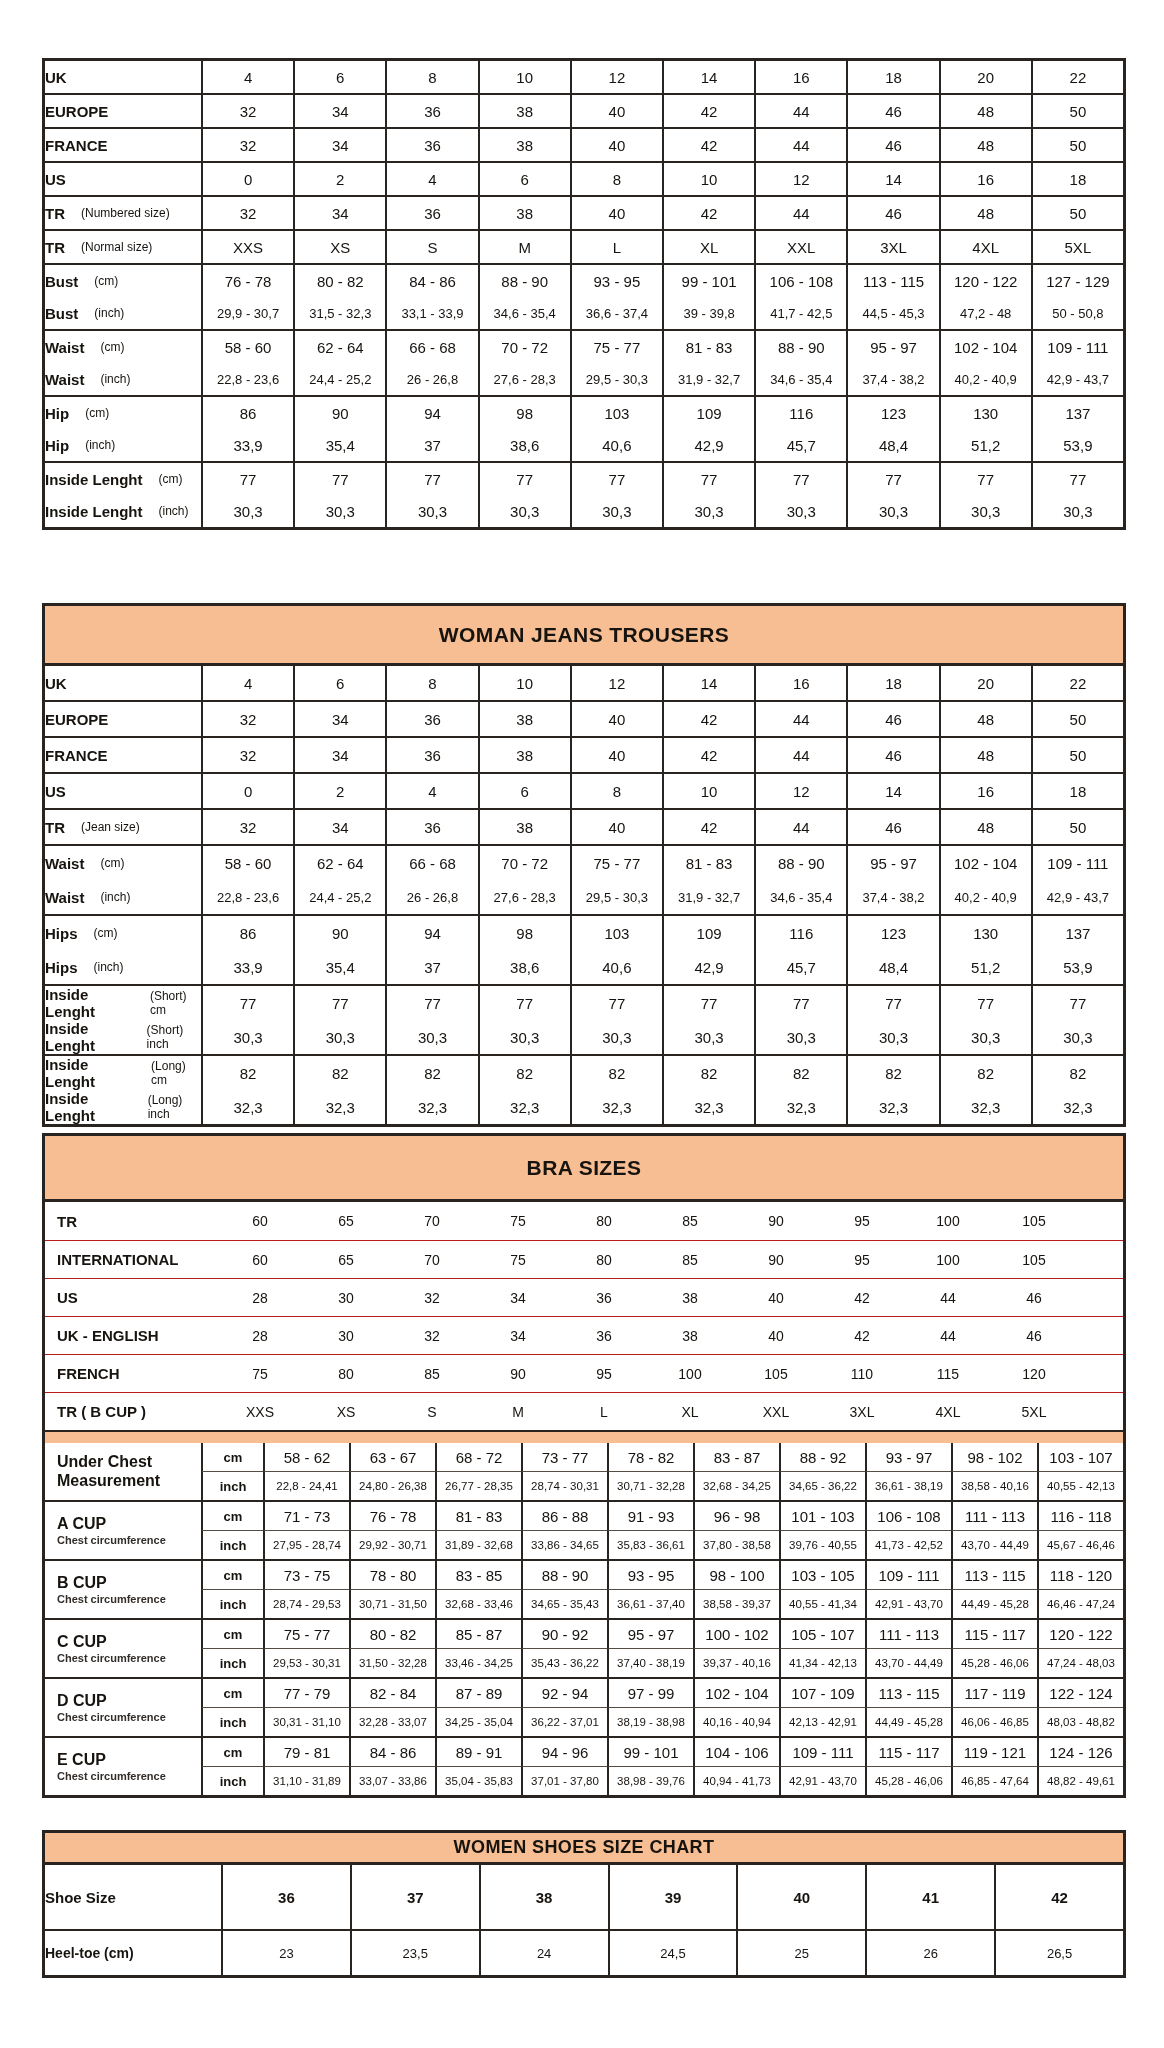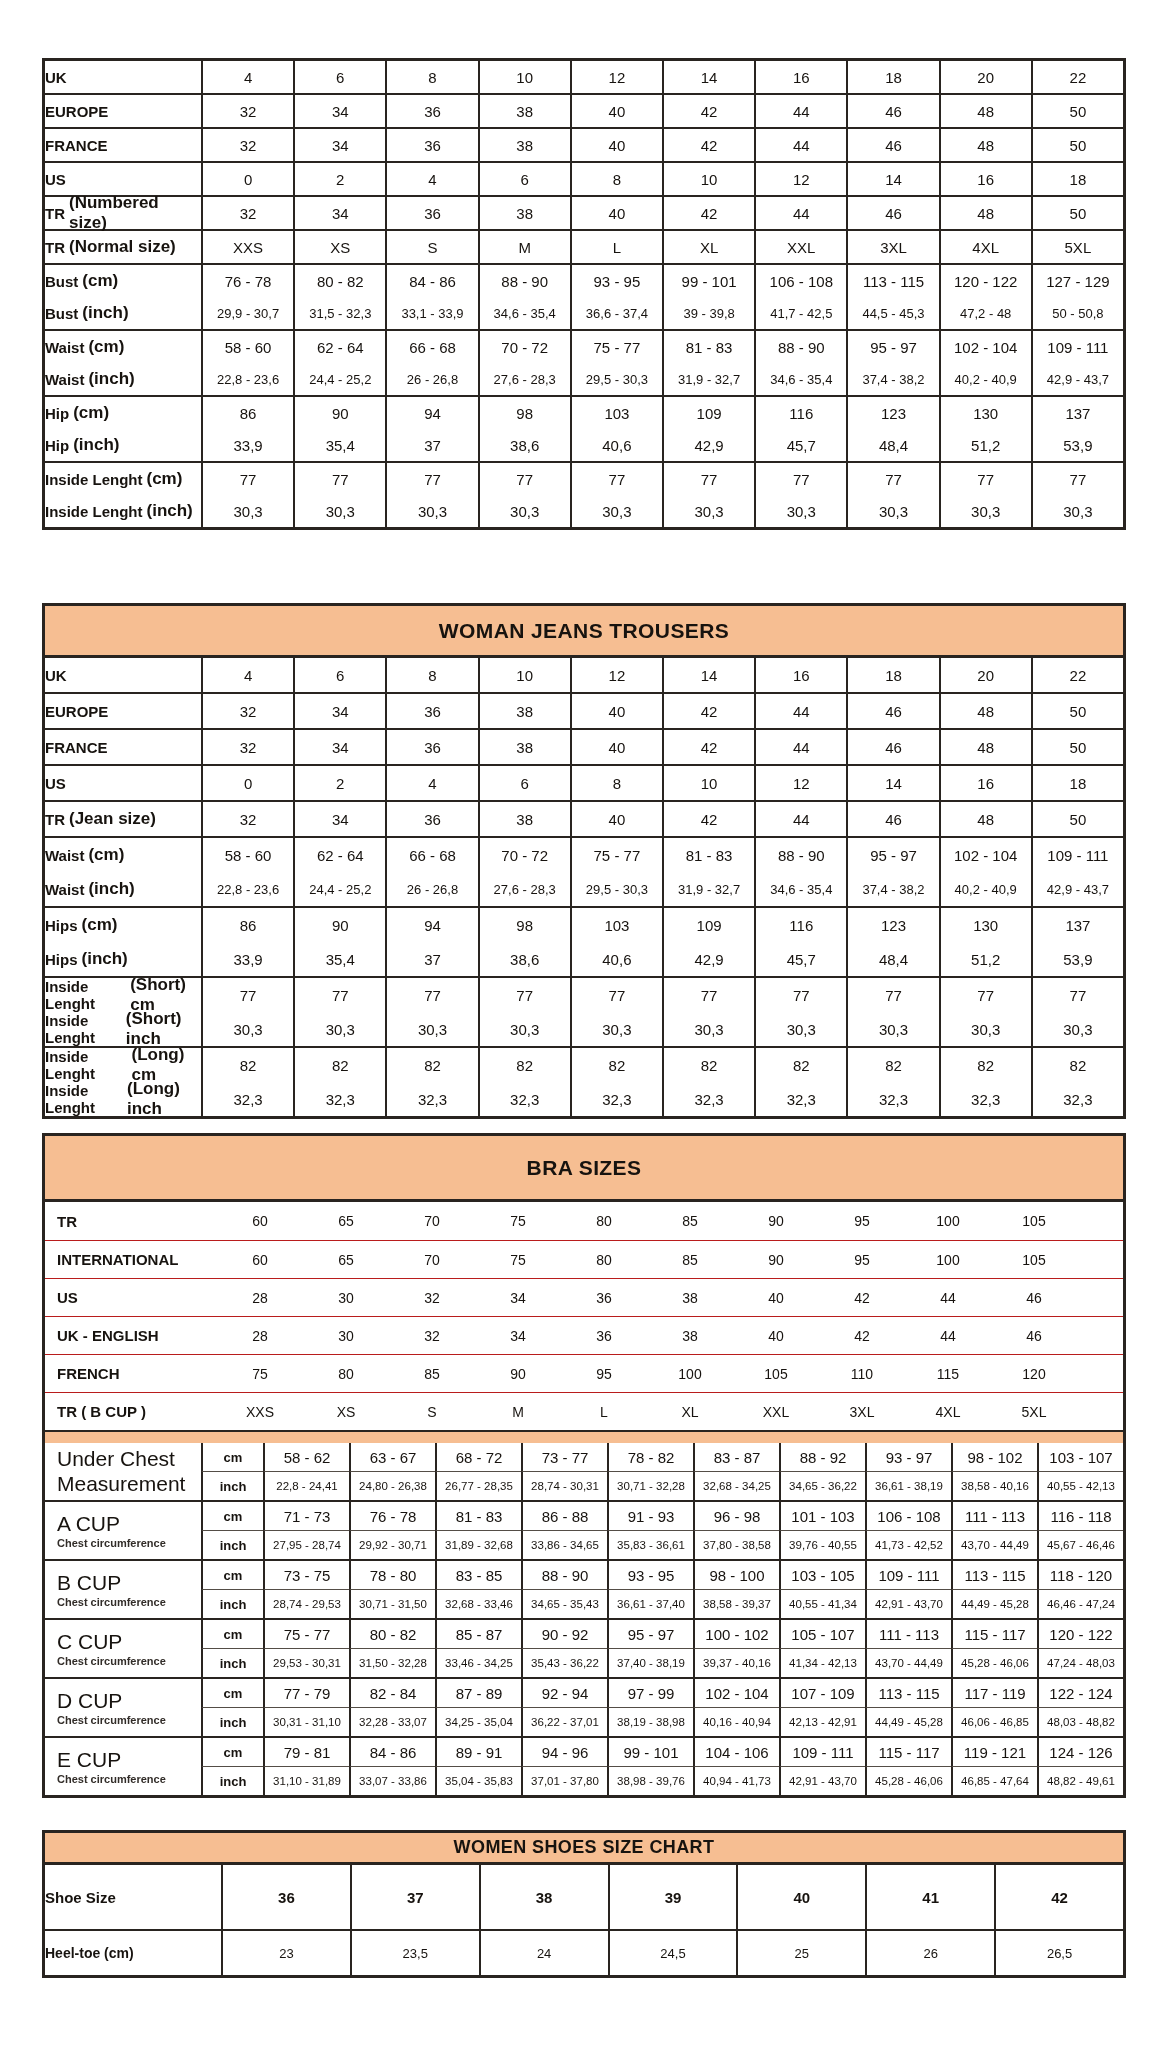--- a/index.html
+++ b/index.html
@@ -1,48 +1,48 @@
 <!DOCTYPE html>
 <html><head>
 <meta charset="utf-8">
 <style>
   *{box-sizing:border-box;margin:0;padding:0}
   html,body{background:#fff}
   body{width:1164px;height:2048px;position:relative;font-family:"Liberation Sans",sans-serif;color:#17130f}
   .tbl{position:absolute;left:42px;width:1084px;border:3px solid #292420;background:#fff}
   #t1{top:58px}#t2{top:603px}#t3{top:1133px}#t4{top:1830px}
   .tbl-head{background:#f6be92;border-bottom:3px solid #292420;display:flex;flex-direction:column;align-items:center;justify-content:center}
-  #t1 .tbl-head{height:62px}#t2 .tbl-head{height:52px}#t3 .tbl-head{height:66px}#t4 .tbl-head{height:32px}
+  #t1 .tbl-head{height:62px}#t2 .tbl-head{height:60px}#t3 .tbl-head{height:66px}#t4 .tbl-head{height:32px}
   .tbl-head .t{font-size:21px;font-weight:bold;letter-spacing:.4px}
   #t4 .tbl-head .t{font-size:18px}
   .tbl-head .st{font-size:12.5px;font-weight:bold;margin-top:1px}
   
   .blk{display:grid;grid-template-columns:156px repeat(10,1fr)}
   .blk + .blk{border-top:2px solid #292420}
   .lab{padding-left:0;display:flex;flex-direction:column;justify-content:flex-end}
   .line{display:flex;align-items:center;height:32px}
   #t2 .line{height:34px}
   .line .main{font-size:15px;font-weight:bold}
-  .note{font-size:17px;font-weight:bold;margin-left:4px}
+  .note{font-size:12px;font-weight:normal;margin-left:16px}
   .cell{border-left:2px solid #292420;display:flex;flex-direction:column;justify-content:center}
   .val{height:32px;display:flex;align-items:center;justify-content:center;font-size:15px}
   #t2 .val{height:34px}
   .val.sm{font-size:13px}
   
   .brow{display:flex;height:38px}
   .brow + .brow{border-top:1px solid #b91c1c}
   .blab{width:172px;padding-left:12px;display:flex;align-items:center;font-weight:bold;font-size:15px}
   .bvals{flex:1;display:flex;padding-right:46px}
   .bval{flex:1;display:flex;align-items:center;justify-content:center;font-size:14px}
   .strip{height:13px;background:#f6be92;border-top:2px solid #292420}
   
   .cup{display:grid;grid-template-columns:156px 62px repeat(10,1fr);grid-template-rows:29px 28px}
   .cup + .cup,.strip + .cup{border-top:2px solid #292420}
   .clab{grid-row:1/3;grid-column:1;padding-left:12px;display:flex;flex-direction:column;justify-content:center}
-  .clab .main{font-weight:normal;font-size:21px;line-height:1.15}
+  .clab .main{font-weight:bold;font-size:16px;line-height:1.15}
   .clab .sub{font-size:11px;font-weight:bold;color:#322d29;margin-top:1px}
   .unit{border-left:2px solid #292420;display:flex;align-items:center;justify-content:center;font-weight:bold;font-size:13px}
   .cval{border-left:2px solid #292420;display:flex;align-items:center;justify-content:center}
   .r0{border-bottom:1px solid #544d46}
   .cm{font-size:15px}
   .in{font-size:11.5px}
   
   .srow{display:grid;grid-template-columns:176px repeat(7,1fr)}
   .srow + .srow{border-top:2px solid #292420}
   .slab{display:flex;align-items:center;font-weight:bold;font-size:15px}

